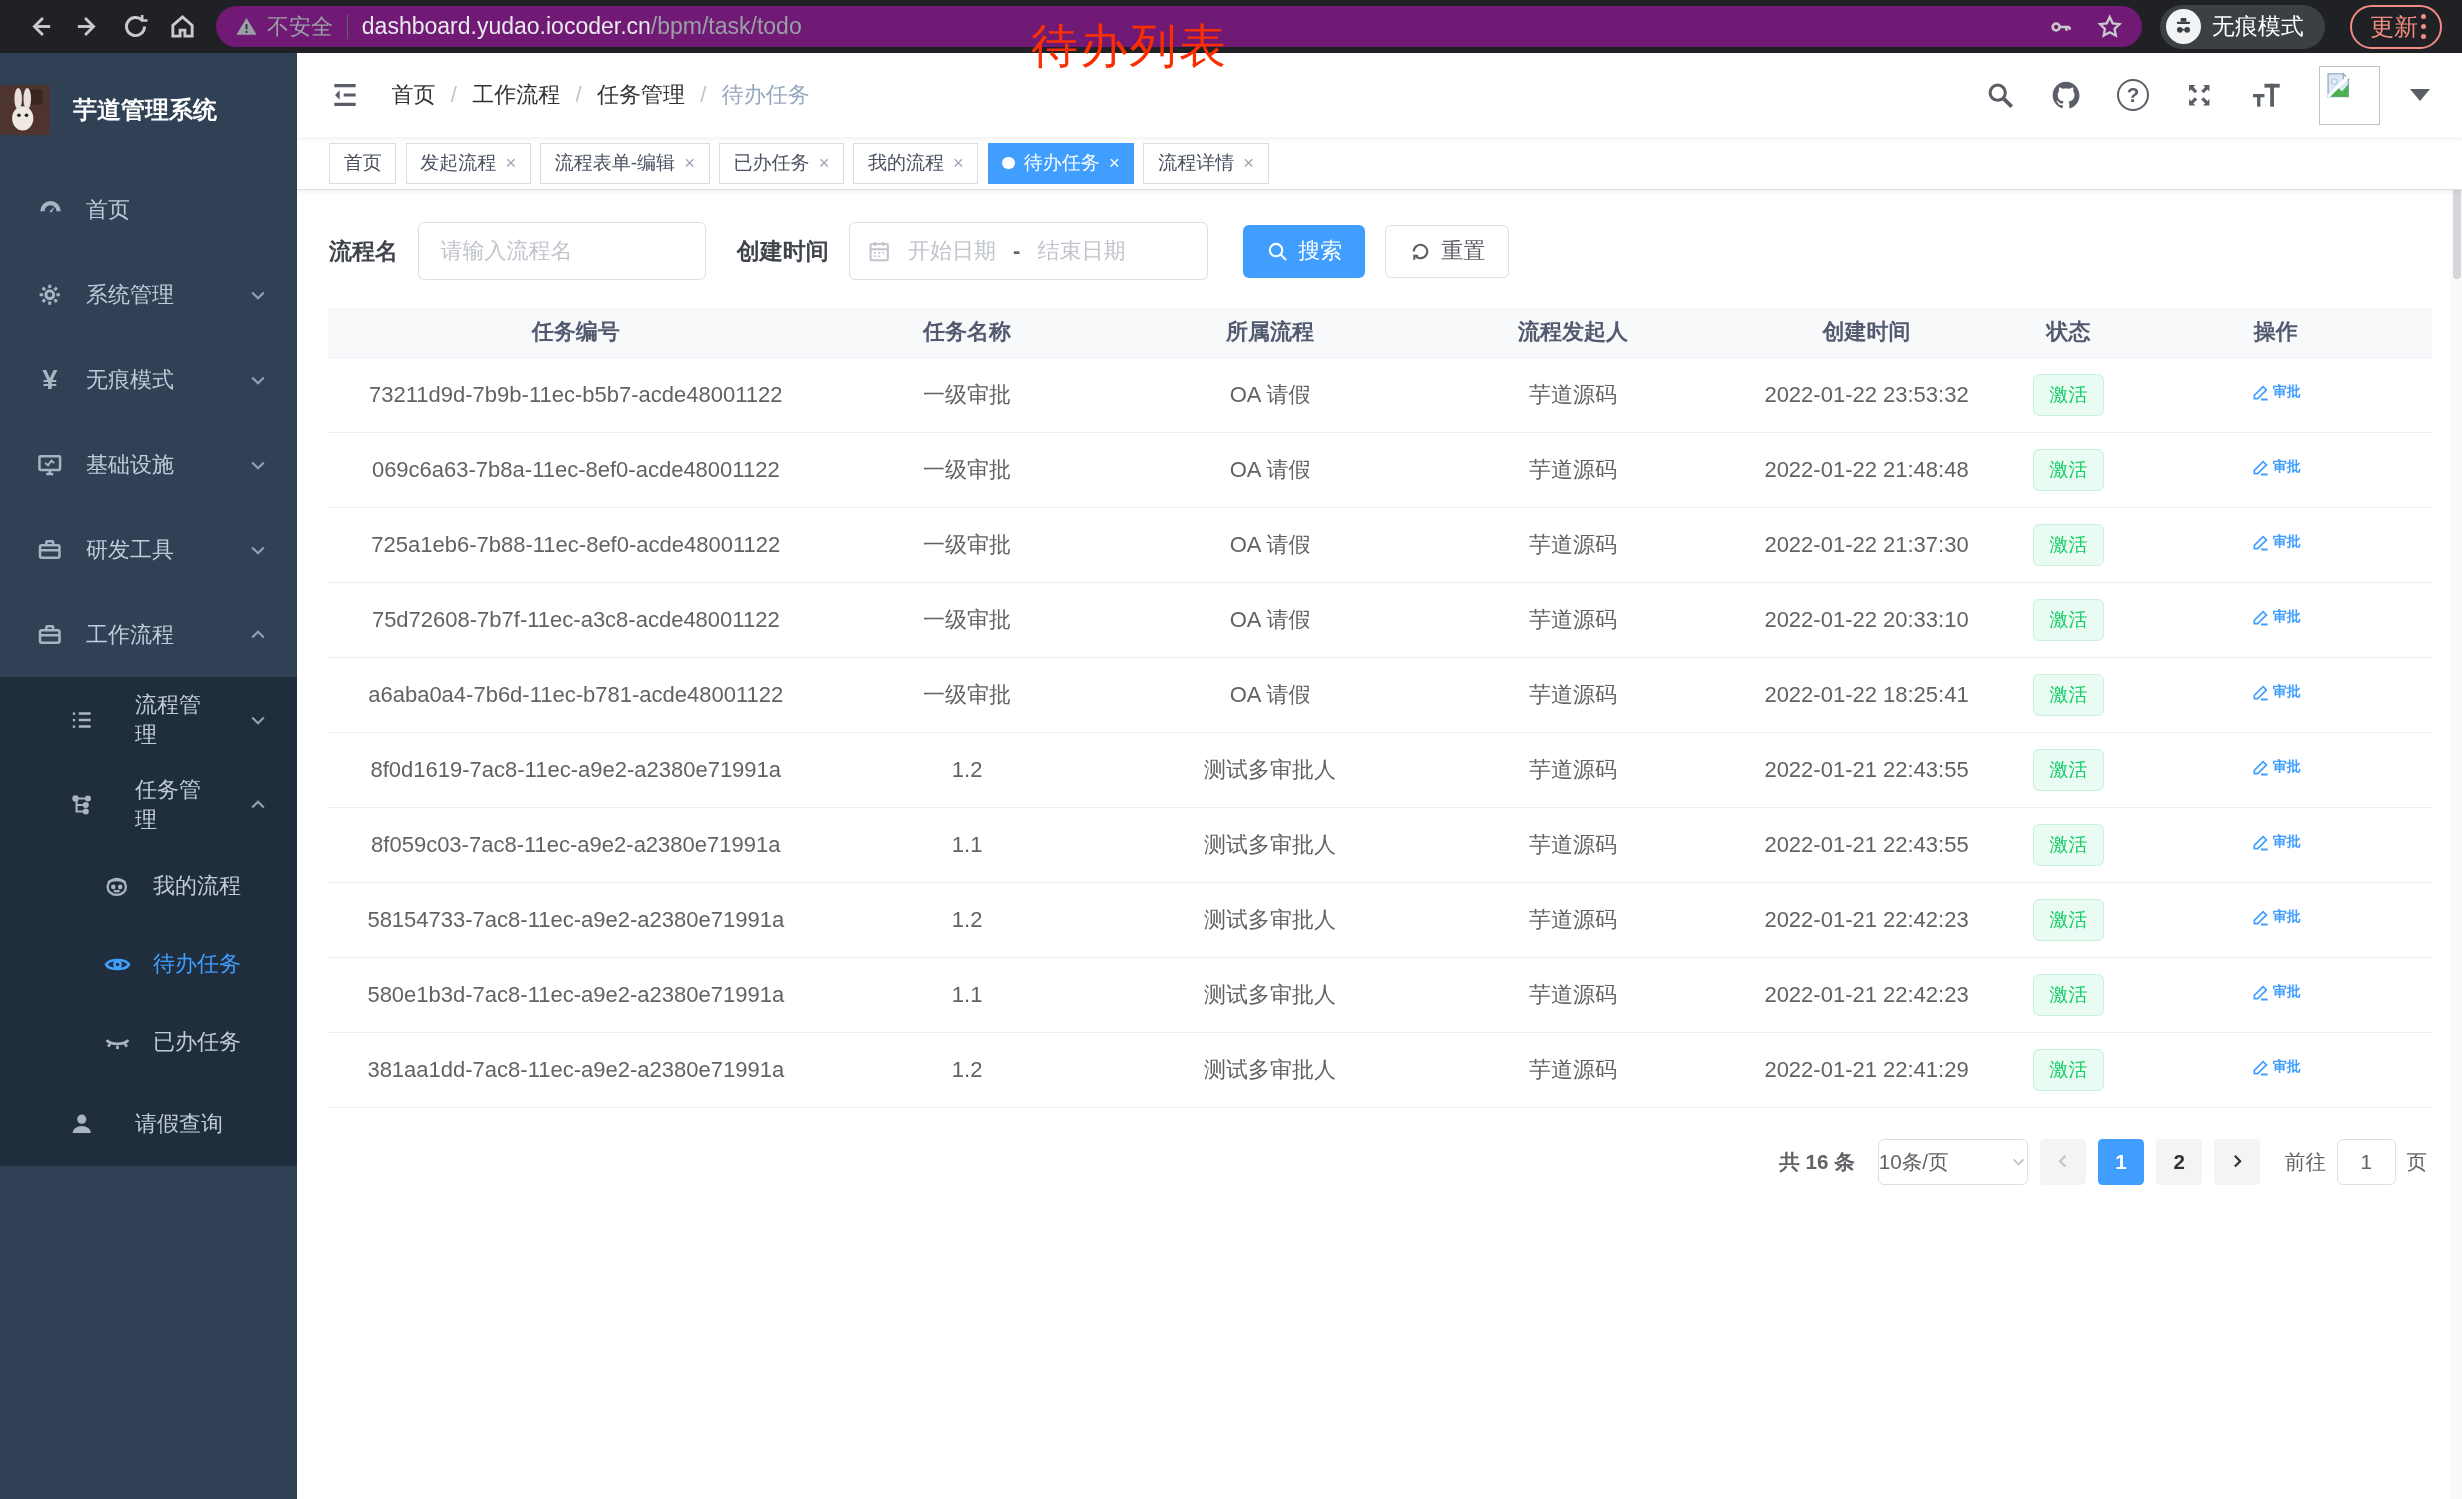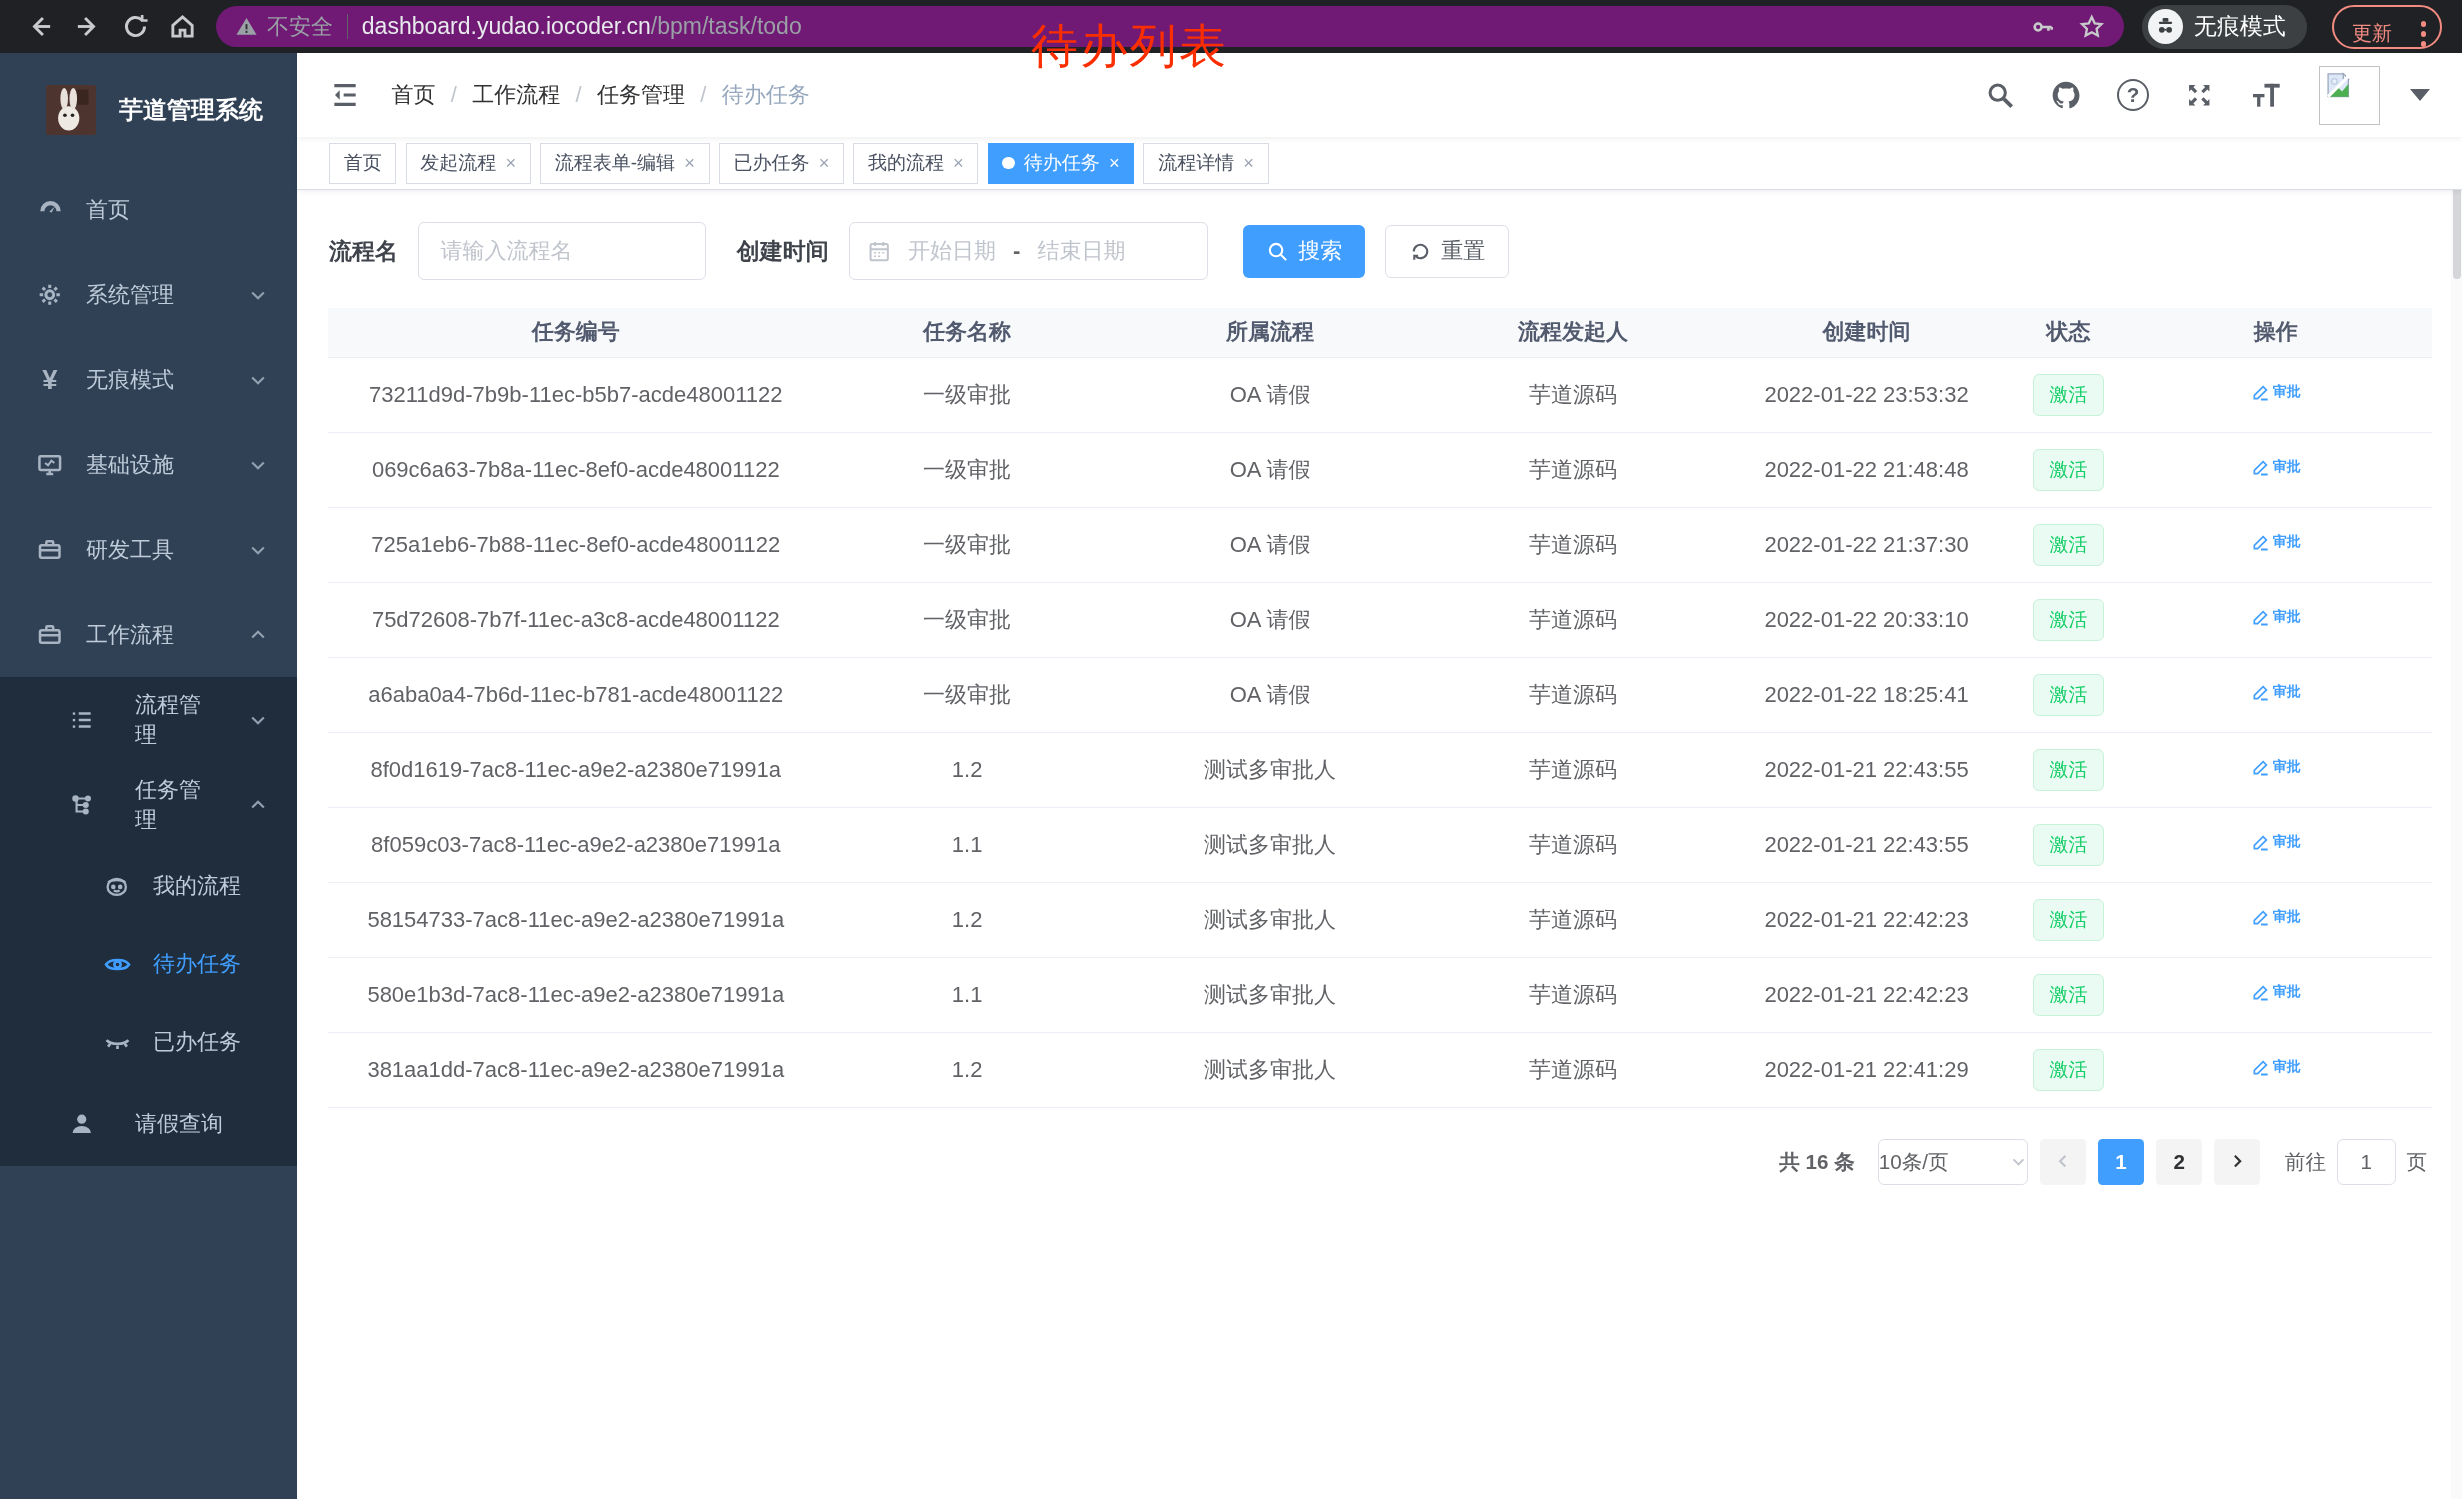--- a/index.html
+++ b/index.html
@@ -21,31 +21,31 @@
   .omni-warn { display:flex; align-items:center; gap:9.2px; color:#9aa0a6; font-size:22px; }
   .omni-div { width:1.5px; height:24.4px; background:#5f6368; }
   .omni-url { font-size:23px; color:#e8eaed; white-space:nowrap; overflow:hidden; }
   .omni-url .path { color:#9aa0a6; }
   .omni-right { margin-left:auto; display:flex; align-items:center; gap:21.4px; color:#c8cacc; }
   .incognito { height:44px; background:#3c4043; border-radius:26px; display:flex; align-items:center;
     gap:10.7px; padding:0 21.4px 0 6.1px; color:#fff; font-size:23px; flex:none; }
   .incog-circle { width:35px; height:35px; border-radius:50%; background:#f1f3f4; display:flex;
     align-items:center; justify-content:center; color:#3c4043; }
   .update-pill { height:44px; border:2.3px solid #f28b82; border-radius:26px; display:flex;
-    align-items:flex-end; gap:29px; padding:0 13.7px 0 18.3px; color:#f28b82; font-size:20px;
+    align-items:center; gap:3px; padding:0 13.7px 0 18.3px; color:#f28b82; font-size:24px;
     margin-left:17px; flex:none; }
   .vdots { display:flex; flex-direction:column; gap:4.6px; }
   .vdots i { width:5.3px; height:5.3px; border-radius:50%; background:#f28b82; }
 
   
   .app { display:flex; height:1446px; }
 
   
   .sidebar { width:297px; background:#304156; color:#bfcbd9; flex:none; overflow:hidden; }
-  .logo { height:114px; display:flex; align-items:center; padding-left:46px; gap:23px; }
+  .logo { height:114px; display:flex; align-items:center; gap:23px; }
   .logo-img { width:50px; height:50px; border-radius:3.1px; background:#5d4037; overflow:hidden; }
   .logo-title { color:#fff; font-size:24px; font-weight:bold; }
   .nav { font-size:22px; }
   .nav-item { height:85px; display:flex; align-items:center; padding:0 29px 0 34px; gap:20px;
     cursor:pointer; }
   .nav-item .mi { width:32px; display:flex; justify-content:center; color:#a9b4c2; flex:none; }
   .nav-item .chev { margin-left:auto; color:#93a0b0; }
   .nav-item.l2 { padding-left:66px;gap:37px; }
   .nav-item.l3 { padding-left:101px; height:78px; }
   .dark-block { background:#1f2d3d; }

